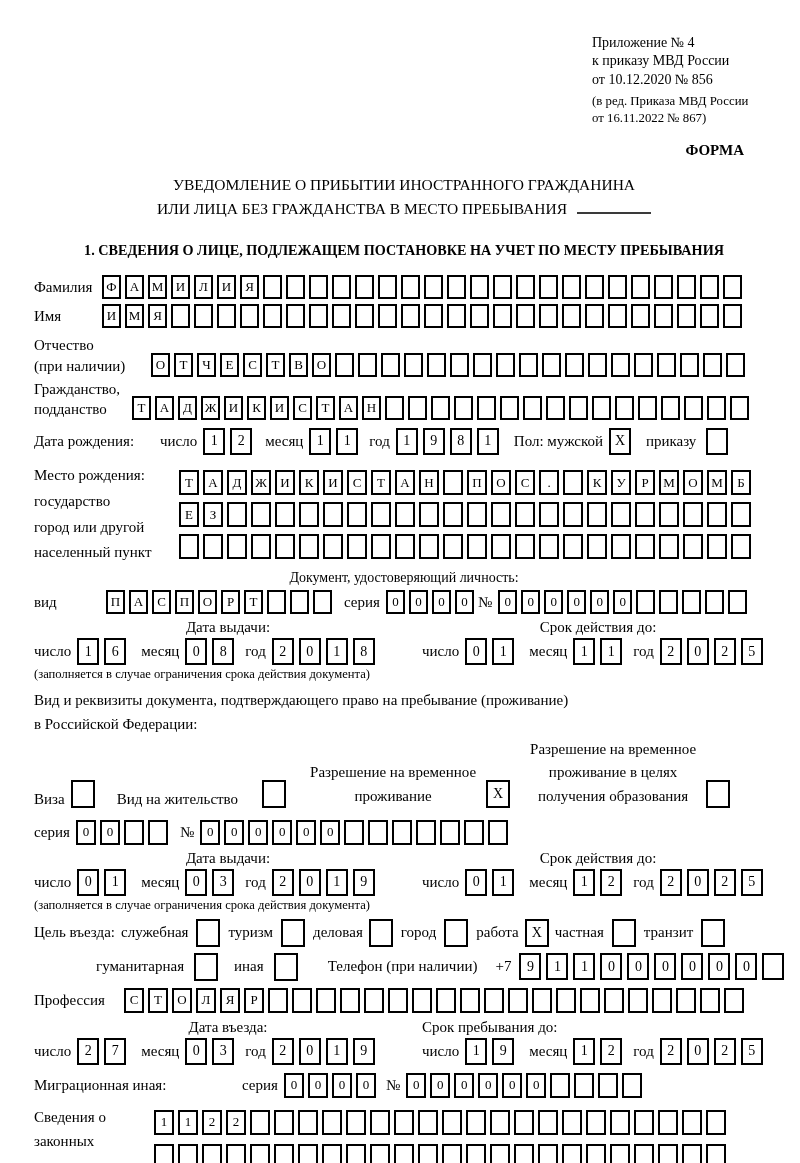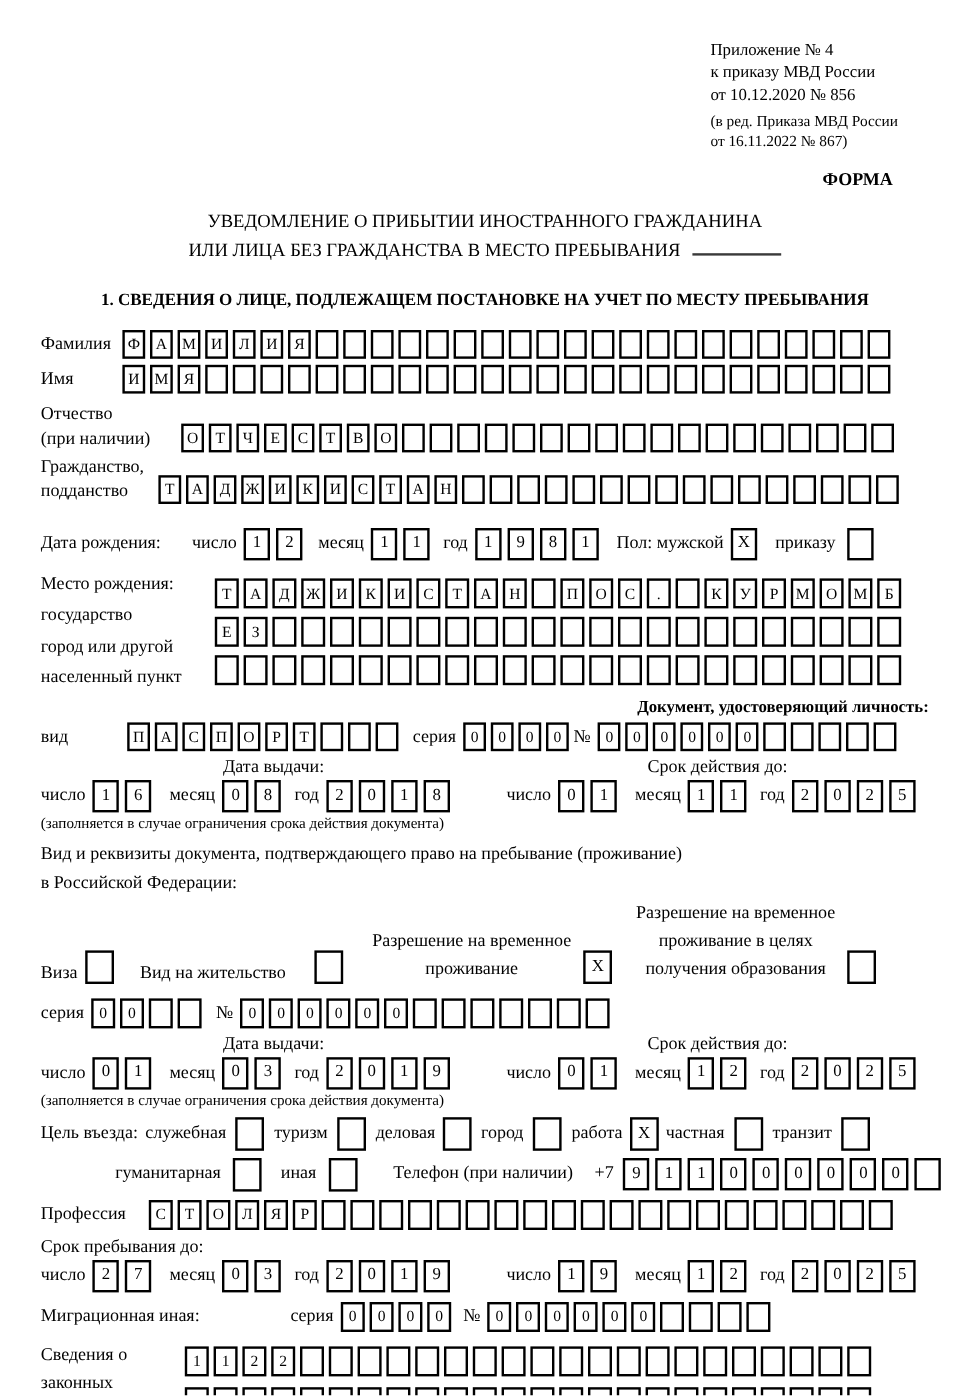--- a/index.html
+++ b/index.html
@@ -15,21 +15,21 @@
   .row{display:flex;align-items:center;white-space:nowrap;}
   .tops{align-items:flex-end;}
   .lbl{font-size:15px;flex:none;}
   .cells{display:flex;flex:none;}
   .cell{box-sizing:border-box;flex:none;width:19px;height:24px;border:2px solid #000;margin-right:4px;
         display:flex;align-items:center;justify-content:center;font-size:13px;}
   .md .cell{width:20px;height:25px;}
   .lg .cell{width:22px;height:27px;font-size:14px;margin-right:5px;}
   .cb .cell{width:24px;height:28px;font-size:14px;margin-right:0;}
   .stack .cells{margin-bottom:7px;}
-  .doc-head{font-weight:bold;font-size:14px;text-align:right;margin-top:4px;}
+  .doc-head{font-weight:normal;font-size:14px;text-align:center;margin-top:4px;}
   .pairhead{font-size:15px;}
   .note-r{text-align:left;font-size:12.6px;margin-top:2px;padding-right:2px;}
   .ml6{margin-left:6px}.ml8{margin-left:8px}.ml10{margin-left:10px}
   .mr6{margin-right:6px}
   .lh{line-height:1.6;}
 </style>
 </head>
 <body>
 
 <div class="page">
@@ -185,21 +185,21 @@
         <span class="cell"></span>
         <span class="cell"></span>
         <span class="cell"></span>
         <span class="cell"></span>
         <span class="cell"></span>
         <span class="cell"></span>
         <span class="cell"></span>
       </span>
   </div>
 
-  <div class="row" style="margin-top:20px">
+  <div class="row" style="margin-top:8px">
     <span class="lbl" style="width:126px">Дата рождения:</span>
     <span class="lbl mr6">число</span>
     <span class="cells lg">
         <span class="cell">1</span>
         <span class="cell">2</span>
       </span>
     <span class="lbl mr6 ml8">месяц</span>
     <span class="cells lg">
         <span class="cell">1</span>
         <span class="cell">1</span>
@@ -581,20 +581,21 @@
         <span class="cell"></span>
         <span class="cell"></span>
         <span class="cell"></span>
         <span class="cell"></span>
         <span class="cell"></span>
         <span class="cell"></span>
       </span>
   </div>
 
   <div class="row" style="margin-top:6px">
+    <div class="pairhead" style="width:388px;text-align:center">Дата въезда:</div>
     <div class="pairhead" style="flex:1;text-align:left">Срок пребывания до:</div>
   </div>
   <div class="row" style="margin-top:2px">
     <div class="row" style="width:388px">
       <span class="lbl mr6">число</span>
       <span class="cells lg">
           <span class="cell">2</span>
           <span class="cell">7</span>
         </span>
       <span class="lbl mr6 ml10">месяц</span>

